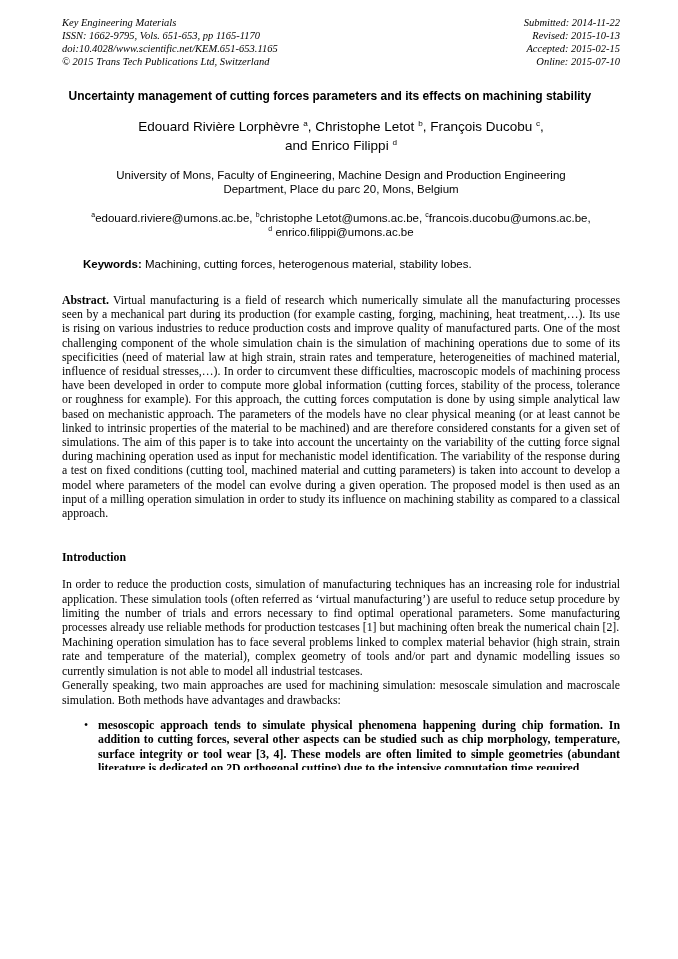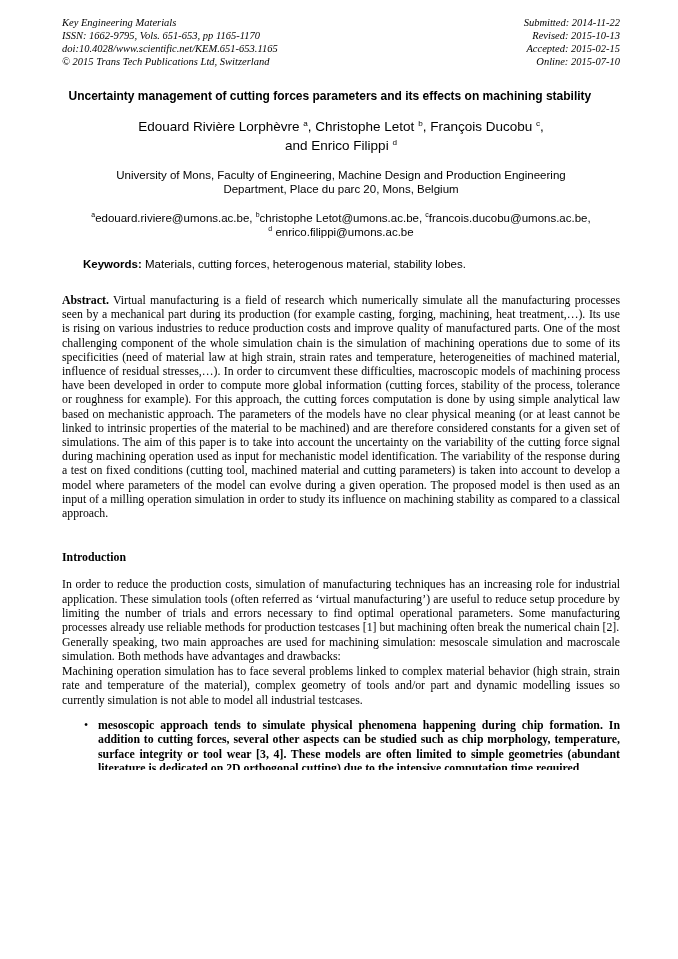--- a/index.html
+++ b/index.html
@@ -58,32 +58,32 @@
   <div class="authors">Edouard Rivière Lorphèvre <sup>a</sup>, Christophe Letot <sup>b</sup>, François Ducobu <sup>c</sup>,<br>and Enrico Filippi <sup>d</sup></div>
 
   <div class="affiliation">
     <div>University of Mons, Faculty of Engineering, Machine Design and Production Engineering</div>
     <div>Department, Place du parc 20, Mons, Belgium</div>
   </div>
 
   <div class="emails"><sup>a</sup>edouard.riviere@umons.ac.be, <sup>b</sup>christophe Letot@umons.ac.be, <sup>c</sup>francois.ducobu@umons.ac.be,<br><sup>d</sup> enrico.filippi@umons.ac.be</div>
 
   <div class="keywords">
-    <span class="label">Keywords:</span><span> Materials, cutting forces, heterogenous material, stability lobes.</span>
+    <span class="label">Keywords:</span><span> Machining, cutting forces, heterogenous material, stability lobes.</span>
   </div>
 
   <p class="abstract">
     <span class="label">Abstract.</span><span> Virtual manufacturing is a field of research which numerically simulate all the manufacturing processes seen by a mechanical part during its production (for example casting, forging, machining, heat treatment,…). Its use is rising on various industries to reduce production costs and improve quality of manufactured parts. One of the most challenging component of the whole simulation chain is the simulation of machining operations due to some of its specificities (need of material law at high strain, strain rates and temperature, heterogeneities of machined material, influence of residual stresses,…). In order to circumvent these difficulties, macroscopic models of machining process have been developed in order to compute more global information (cutting forces, stability of the process, tolerance or roughness for example). For this approach, the cutting forces computation is done by using simple analytical law based on mechanistic approach. The parameters of the models have no clear physical meaning (or at least cannot be linked to intrinsic properties of the material to be machined) and are therefore considered constants for a given set of simulations. The aim of this paper is to take into account the uncertainty on the variability of the cutting force signal during machining operation used as input for mechanistic model identification. The variability of the response during a test on fixed conditions (cutting tool, machined material and cutting parameters) is taken into account to develop a model where parameters of the model can evolve during a given operation. The proposed model is then used as an input of a milling operation simulation in order to study its influence on machining stability as compared to a classical approach.</span>
   </p>
 
   <h2 class="section-heading">Introduction</h2>
 
   <p class="body-par first-par">In order to reduce the production costs, simulation of manufacturing techniques has an increasing role for industrial application. These simulation tools (often referred as ‘virtual manufacturing’) are useful to reduce setup procedure by limiting the number of trials and errors necessary to find optimal operational parameters. Some manufacturing processes already use reliable methods for production testcases [1] but machining often break the numerical chain [2].</p>
+  <p class="body-par">Machining operation simulation has to face several problems linked to complex material behavior (high strain, strain rate and temperature of the material), complex geometry of tools and/or part and dynamic modelling issues so currently simulation is not able to model all industrial testcases.</p>
   <p class="body-par">Generally speaking, two main approaches are used for machining simulation: mesoscale simulation and macroscale simulation. Both methods have advantages and drawbacks:</p>
-  <p class="body-par">Machining operation simulation has to face several problems linked to complex material behavior (high strain, strain rate and temperature of the material), complex geometry of tools and/or part and dynamic modelling issues so currently simulation is not able to model all industrial testcases.</p>
 
   <div class="bullets">
     <div class="bullet-item">
       <span class="bullet-marker">•</span>
       <span class="bullet-text">mesoscopic approach tends to simulate physical phenomena happening during chip formation. In addition to cutting forces, several other aspects can be studied such as chip morphology, temperature, surface integrity or tool wear [3, 4]. These models are often limited to simple geometries (abundant literature is dedicated on 2D orthogonal cutting) due to the intensive computation time required.</span>
     </div>
   </div>
 
 </div>
 

